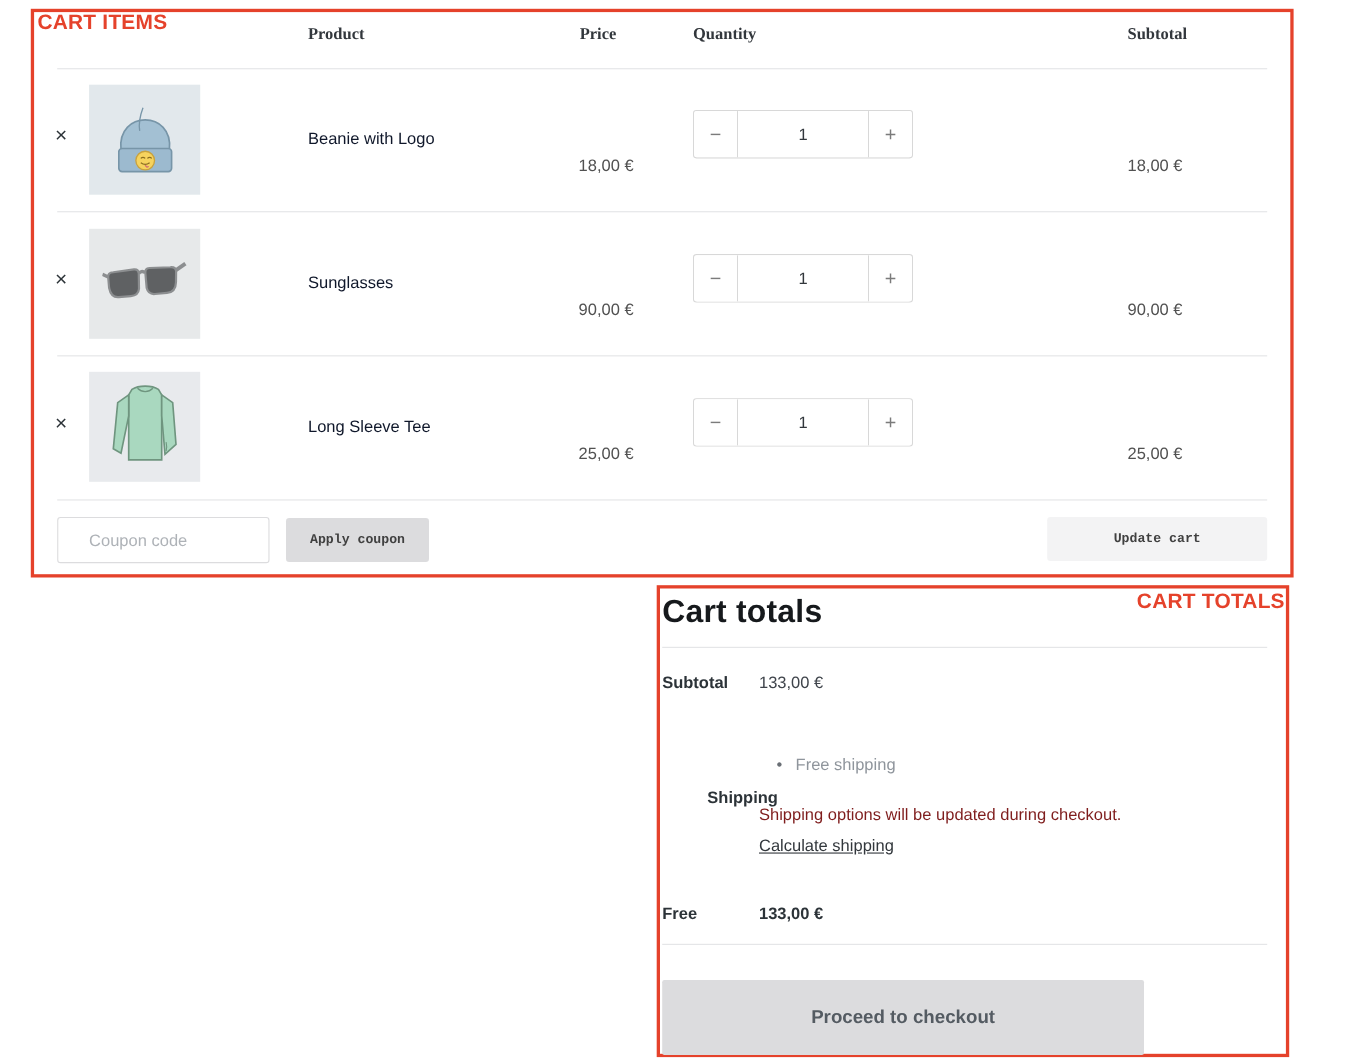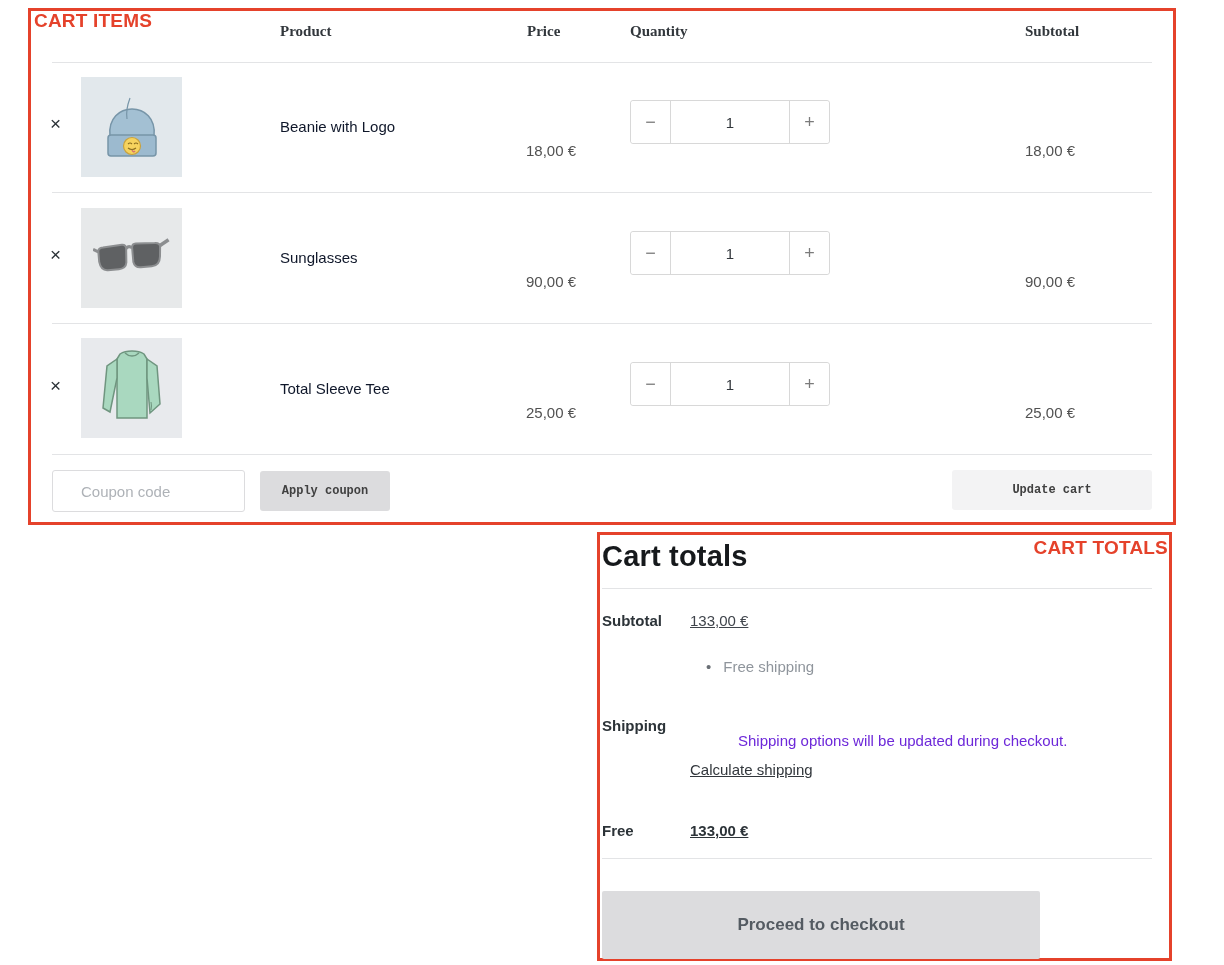--- a/index.html
+++ b/index.html
@@ -35,25 +35,25 @@
 
   .coupon-input{position:absolute;left:52px;top:470px;width:193px;height:42px;border:1px solid #dcdcde;border-radius:3px;padding:0 28px;font-size:15px;color:#32373c;font-family:inherit;outline:none;}
   .coupon-input::placeholder{color:#aeb2b7;}
   .btn{position:absolute;border:none;border-radius:3px;font-family:Liberation Mono, monospace;font-weight:700;font-size:12px;color:#404040;cursor:pointer;}
   .btn-apply{left:260px;top:471px;width:130px;height:40px;background:var(--btn-gray);}
   .btn-update{left:952px;top:470px;width:200px;height:40px;background:var(--btn-light);}
 
   
   .totals-title{position:absolute;left:602px;top:540px;font-size:29px;font-weight:700;color:#16191c;letter-spacing:.2px;}
   .tlabel{position:absolute;left:602px;font-weight:700;font-size:15px;color:#2c3338;}
-  .tval{position:absolute;left:690px;font-size:15px;color:#3f444b;text-decoration:underline;}
-  .ship-list{position:absolute;left:706px;top:658px;list-style:none;}
+  .tval{position:absolute;left:690px;font-size:15px;color:#3f444b;}
+  .ship-list{position:absolute;left:706px;top:687px;list-style:none;}
   .ship-list li{font-size:15px;color:#8f959c;}
   .ship-list li::before{content:"•";margin-right:12px;color:#6a6f75;}
-  .ship-note{position:absolute;left:690px;top:732px;font-size:15px;color:#6d28d9;margin-left:48px;}
+  .ship-note{position:absolute;left:690px;top:732px;font-size:15px;color:#7f1d1d;}
   .calc-link{position:absolute;left:690px;top:761px;font-size:15px;color:#32373c;text-decoration:underline;cursor:pointer;}
   .tval-total{font-weight:700;color:#2c3338;}
   .btn-checkout{position:absolute;left:602px;top:891px;width:438px;height:68px;background:var(--btn-gray);border:none;border-radius:2px;font-family:inherit;font-weight:700;font-size:17px;color:#545b62;cursor:pointer;}
 </style>
 </head>
 <body>
 
 <div class="page">
 
   <div class="anno-box" style="left:28px;top:8px;width:1148px;height:517px;"></div>
@@ -112,21 +112,21 @@
   <div class="remove-x" style="left:50px;top:377px;">×</div>
   <div class="thumb" style="left:81px;top:338px;background:#e8eaed;">
     <svg width="66" height="84" viewBox="0 0 66 84">
       <path d="M21,8 C27,4 39,4 45,8 L48,13 L48,72 L18,72 L18,13 Z" fill="#a9d8bf" stroke="#6f957f" stroke-width="1.5"></path>
       <path d="M18,13 L8,20 L4,62 L11,66 L18,32 Z" fill="#a9d8bf" stroke="#6f957f" stroke-width="1.5"></path>
       <path d="M48,13 L58,20 L61,58 L51,67 L48,32 Z" fill="#a9d8bf" stroke="#6f957f" stroke-width="1.5"></path>
       <path d="M26,7 C30,11 36,11 40,7" fill="none" stroke="#6f957f" stroke-width="1.3"></path>
       <path d="M52,56 q1,4 0,8" fill="none" stroke="#6f957f" stroke-width="1"></path>
     </svg>
   </div>
-  <div class="pname" style="left:280px;top:380px;">Total Sleeve Tee</div>
+  <div class="pname" style="left:280px;top:380px;">Long Sleeve Tee</div>
   <div class="pval" style="left:526px;top:381px;">25,00 €</div>
   <div class="stepper" style="left:630px;top:362px;">
     <button class="sbtn minus">−</button>
     <input type="text" value="1" style="">
     <button class="sbtn plus">+</button>
   </div>
   <div class="pval" style="left:1025px;top:381px;">25,00 €</div>
   <div class="divider" style="left:52px;top:454px;width:1100px;"></div>
 
   <input class="coupon-input" type="text" placeholder="Coupon code" style="">
@@ -138,21 +138,21 @@
 
   <div class="totals-title">Cart totals</div>
   <div class="divider" style="left:602px;top:588px;width:550px;"></div>
 
   <div class="tlabel" style="top:612px;">Subtotal</div>
   <div class="tval" style="top:612px;">133,00 €</div>
 
   <ul class="ship-list">
     <li>Free shipping</li>
   </ul>
-  <div class="tlabel" style="top:717px;">Shipping</div>
+  <div class="tlabel" style="top:717px;margin-left:41px;">Shipping</div>
   <div class="ship-note">Shipping options will be updated during checkout.</div>
   <a class="calc-link">Calculate shipping</a>
 
   <div class="tlabel" style="top:822px;">Free</div>
   <div class="tval tval-total" style="top:822px;">133,00 €</div>
   <div class="divider" style="left:602px;top:858px;width:550px;"></div>
 
   <button class="btn-checkout">Proceed to checkout</button>
 
 </div>

